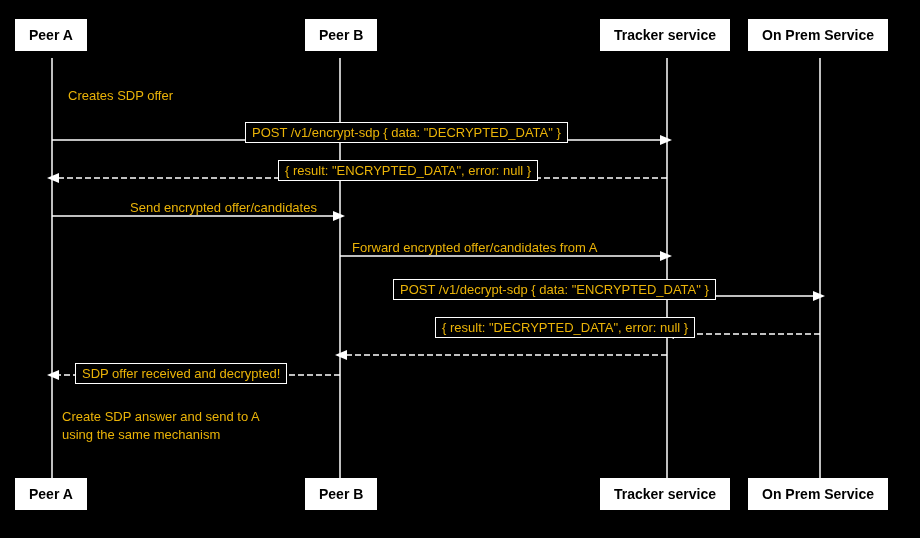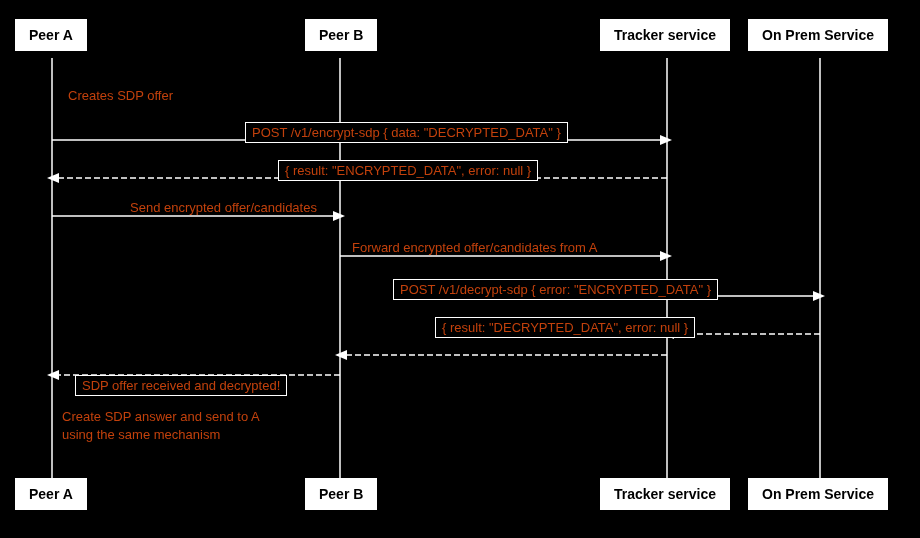--- a/index.html
+++ b/index.html
@@ -29,21 +29,21 @@
       font-size: 14px;
       font-weight: bold;
       white-space: nowrap;
       text-align: left;
     }
 
     
     .message-label {
       position: absolute;
       background: #000;
-      color: #c2410c;
+      color: #eab308;
       font-size: 13px;
       white-space: nowrap;
     }
 
     .message-label.boxed {
       border: 1px solid #fff;
       padding: 2px 6px;
       text-align: center;
     }
 
@@ -138,28 +138,28 @@
 
   <div class="message-label" style="left:130px; top:200px;">
     <span>Send encrypted offer/candidates</span>
   </div>
 
   <div class="message-label" style="left:352px; top:240px;">
     <span>Forward encrypted offer/candidates from A</span>
   </div>
 
   <div class="message-label boxed" style="left:393px; top:279px;">
-    <span>POST /v1/decrypt-sdp { error: "ENCRYPTED_DATA" }</span>
+    <span>POST /v1/decrypt-sdp { data: "ENCRYPTED_DATA" }</span>
   </div>
 
   <div class="message-label boxed" style="left:435px; top:317px;">
     <span>{ result: "DECRYPTED_DATA", error: null }</span>
   </div>
 
-  <div class="message-label boxed" style="left:75px; top:363px;margin-top:12px;">
+  <div class="message-label boxed" style="left:75px; top:363px;">
     <span>SDP offer received and decrypted!</span>
   </div>
 
   <div class="message-label" style="left:62px; top:408px; line-height:1.4; ">
     Create SDP answer and send to A<br>using the same mechanism
   </div>
 
 </div>
 
 </body></html>

